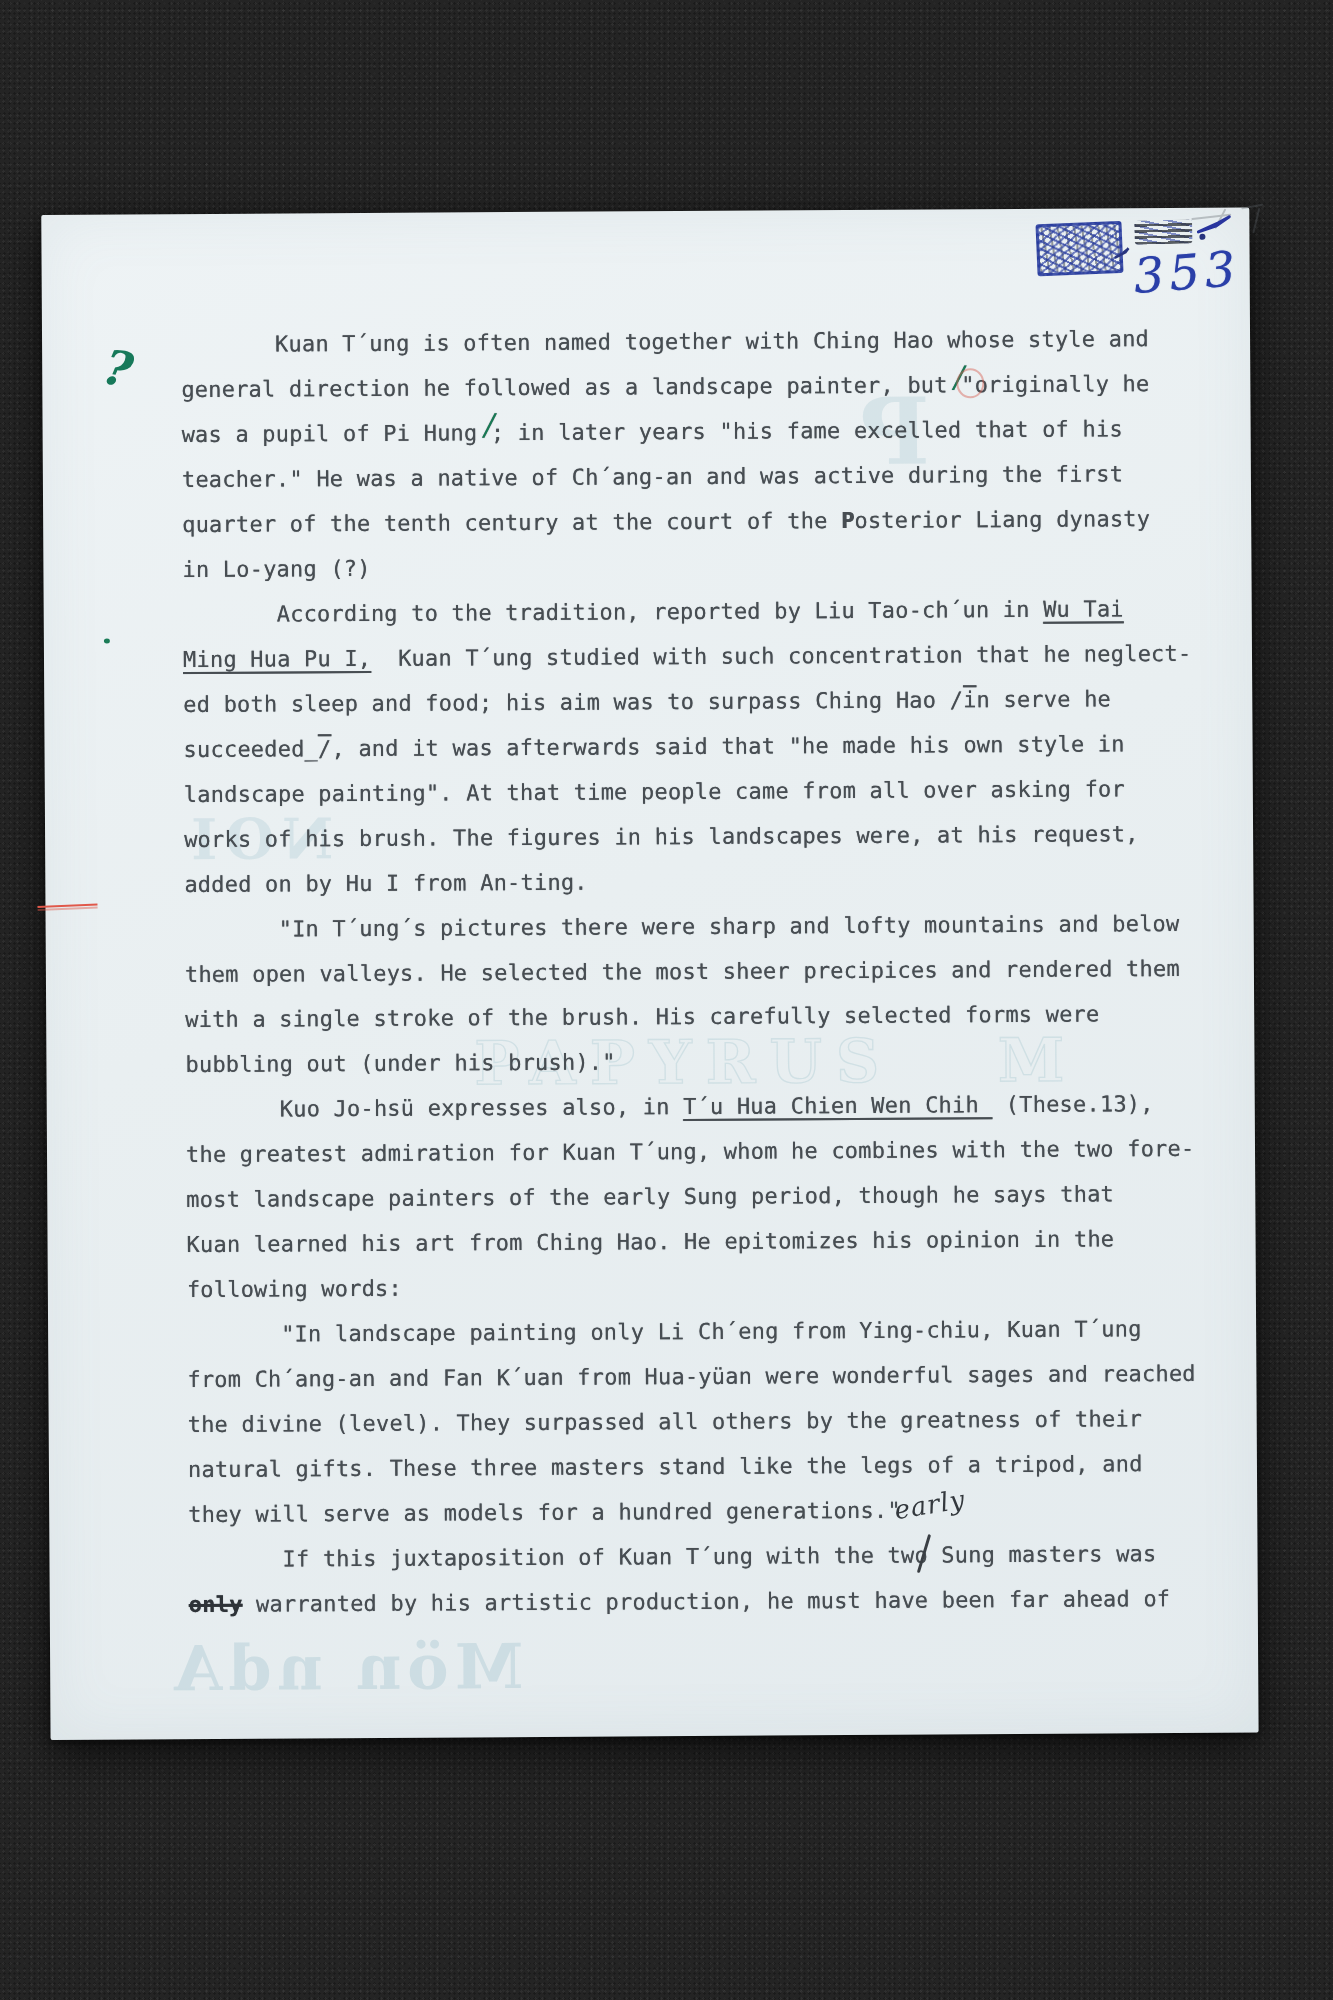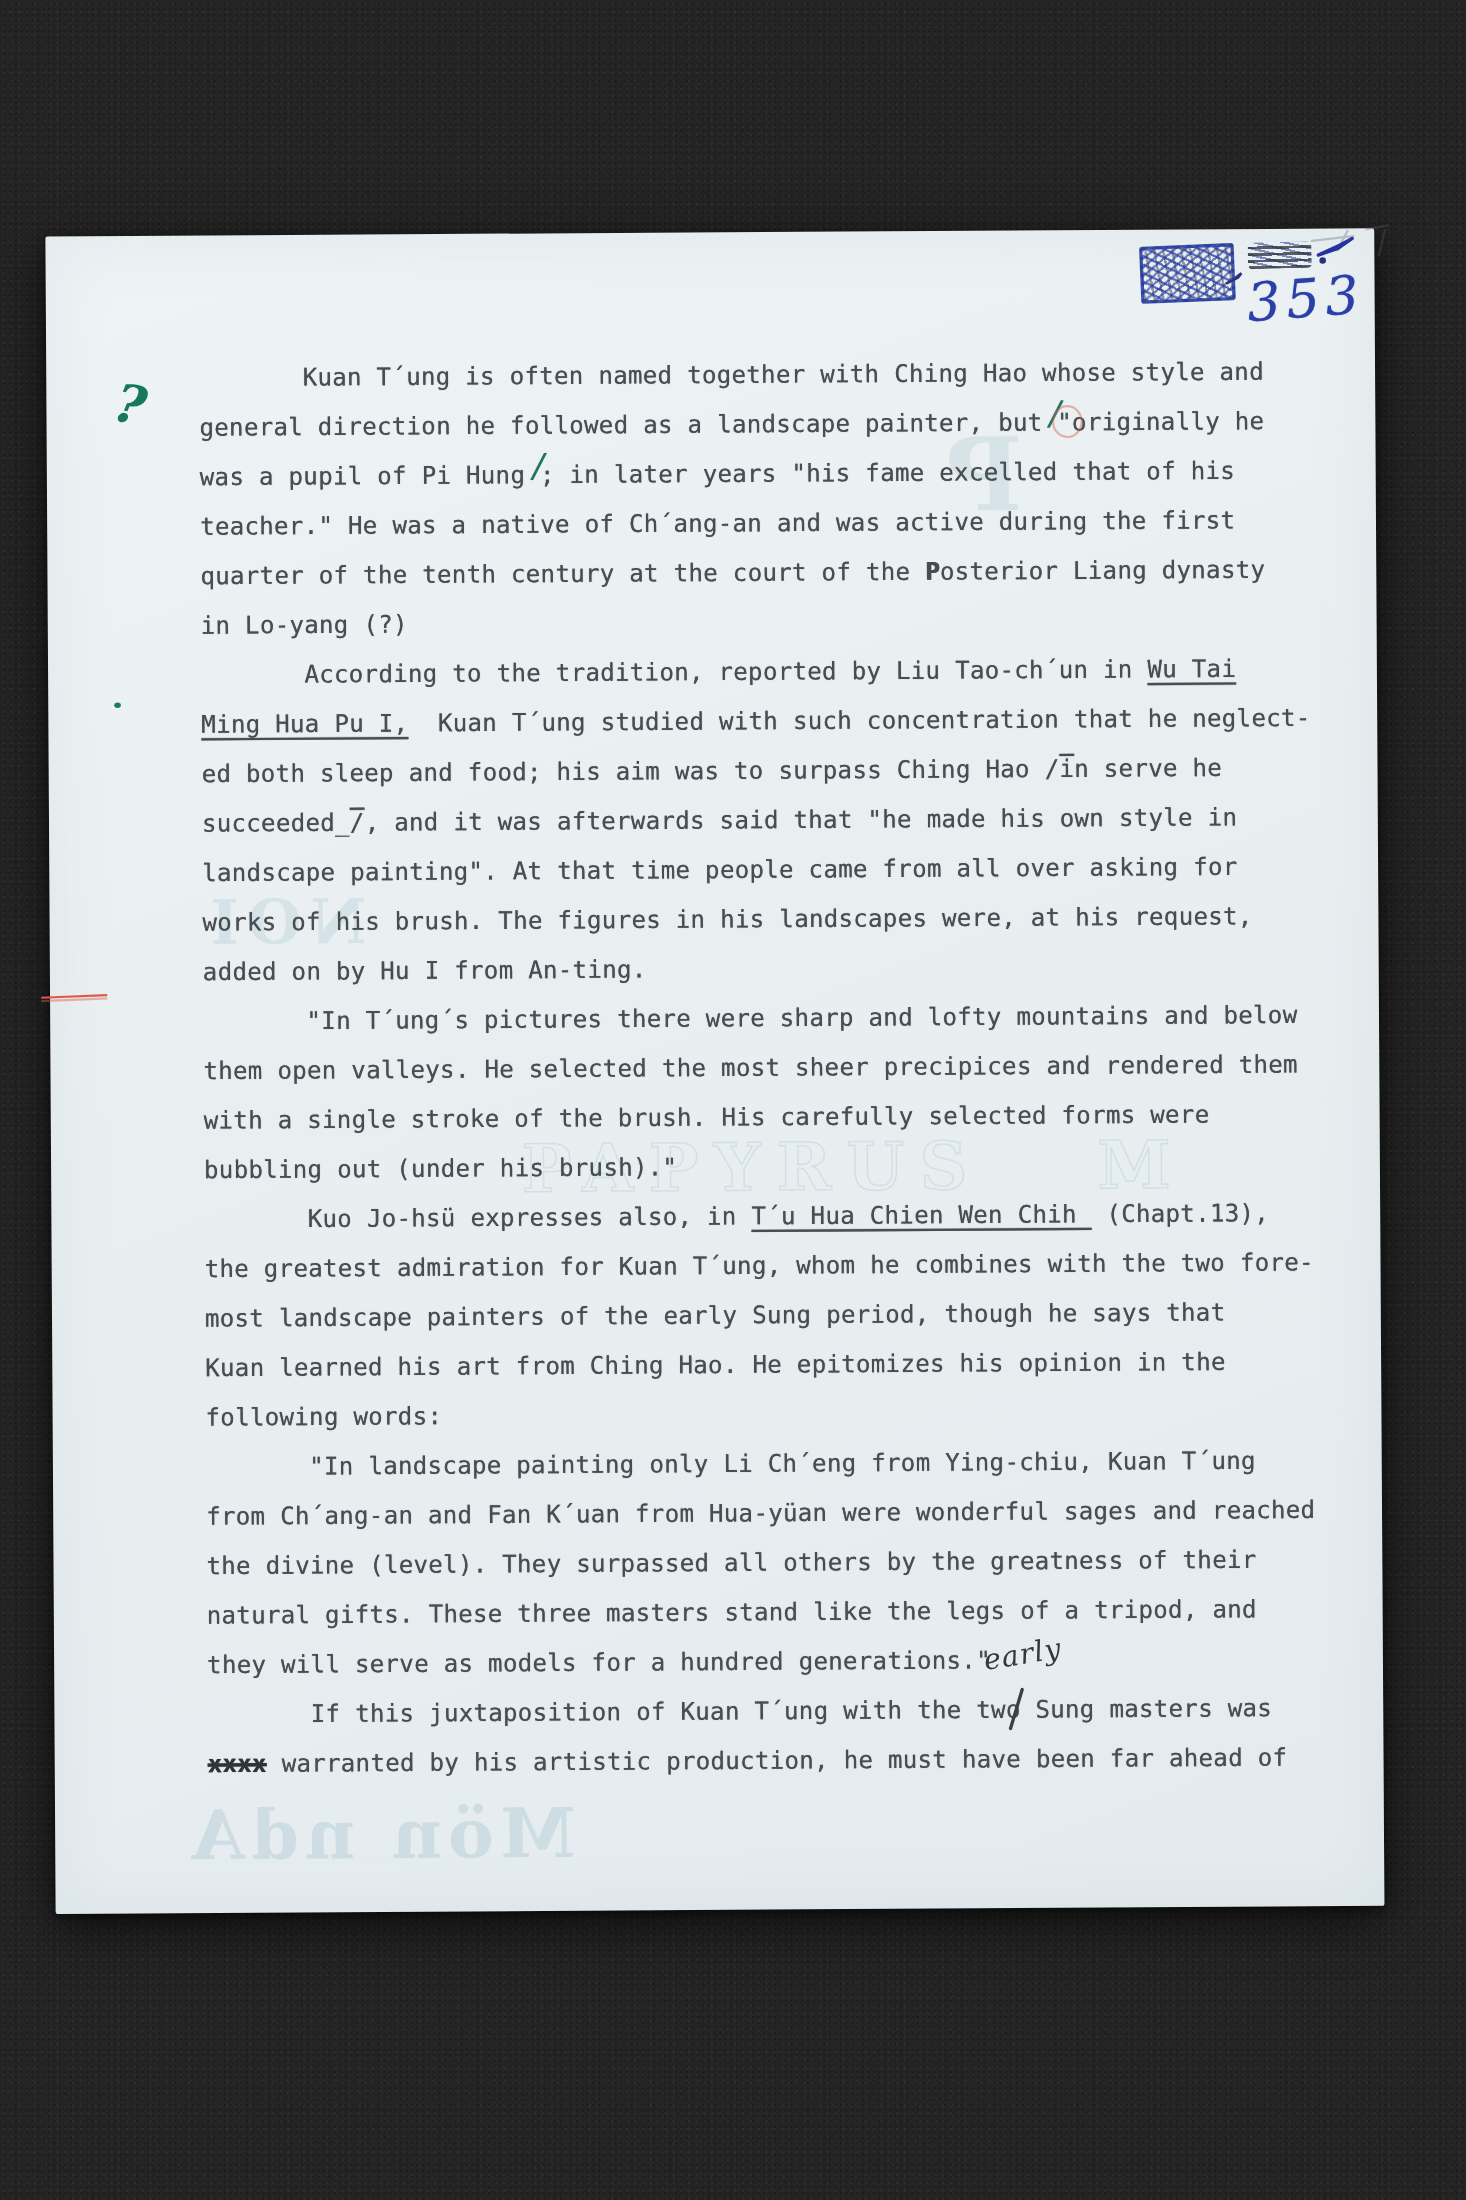--- a/index.html
+++ b/index.html
@@ -117,30 +117,30 @@
       <div class="tline"><span class="u">Ming Hua Pu I,</span><span>  Kuan T´ung studied with such concentration that he neglect-</span></div>
       <div class="tline"><span>ed both sleep and food; his aim was to surpass Ching Hao /</span><span class="ov">i</span><span>n serve he</span></div>
       <div class="tline"><span>succeeded_</span><span class="ov">/</span><span>, and it was afterwards said that "he made his own style in</span></div>
       <div class="tline"><span>landscape painting". At that time people came from all over asking for</span></div>
       <div class="tline"><span>works of his brush. The figures in his landscapes were, at his request,</span></div>
       <div class="tline"><span>added on by Hu I from An-ting.</span></div>
       <div class="tline ind"><span>"In T´ung´s pictures there were sharp and lofty mountains and below</span></div>
       <div class="tline"><span>them open valleys. He selected the most sheer precipices and rendered them</span></div>
       <div class="tline"><span>with a single stroke of the brush. His carefully selected forms were</span></div>
       <div class="tline"><span>bubbling out (under his brush)."</span></div>
-      <div class="tline ind"><span>Kuo Jo-hsü expresses also, in </span><span class="u">T´u Hua Chien Wen Chih </span><span> (Chapt.13),</span></div>
+      <div class="tline ind"><span>Kuo Jo-hsü expresses also, in </span><span class="u">T´u Hua Chien Wen Chih </span><span> (These.13),</span></div>
       <div class="tline"><span>the greatest admiration for Kuan T´ung, whom he combines with the two fore-</span></div>
       <div class="tline"><span>most landscape painters of the early Sung period, though he says that</span></div>
       <div class="tline"><span>Kuan learned his art from Ching Hao. He epitomizes his opinion in the</span></div>
       <div class="tline"><span>following words:</span></div>
       <div class="tline ind"><span>"In landscape painting only Li Ch´eng from Ying-chiu, Kuan T´ung</span></div>
       <div class="tline"><span>from Ch´ang-an and Fan K´uan from Hua-yüan were wonderful sages and reached</span></div>
       <div class="tline"><span>the divine (level). They surpassed all others by the greatness of their</span></div>
       <div class="tline"><span>natural gifts. These three masters stand like the legs of a tripod, and</span></div>
       <div class="tline"><span>they will serve as models for a hundred generations."</span></div>
       <div class="tline ind"><span>If this juxtaposition of Kuan T´ung with the two </span><span>Sung masters was</span></div>
-      <div class="tline"><span class="x">xxxx</span><span> warranted by his artistic production, he must have been far ahead of</span></div>
+      <div class="tline"><span class="x">only</span><span> warranted by his artistic production, he must have been far ahead of</span></div>
     </div>
 
   <div class="hand early">early</div>
   <div class="caret-slash"></div>
 
 </div>
 
 </body></html>

